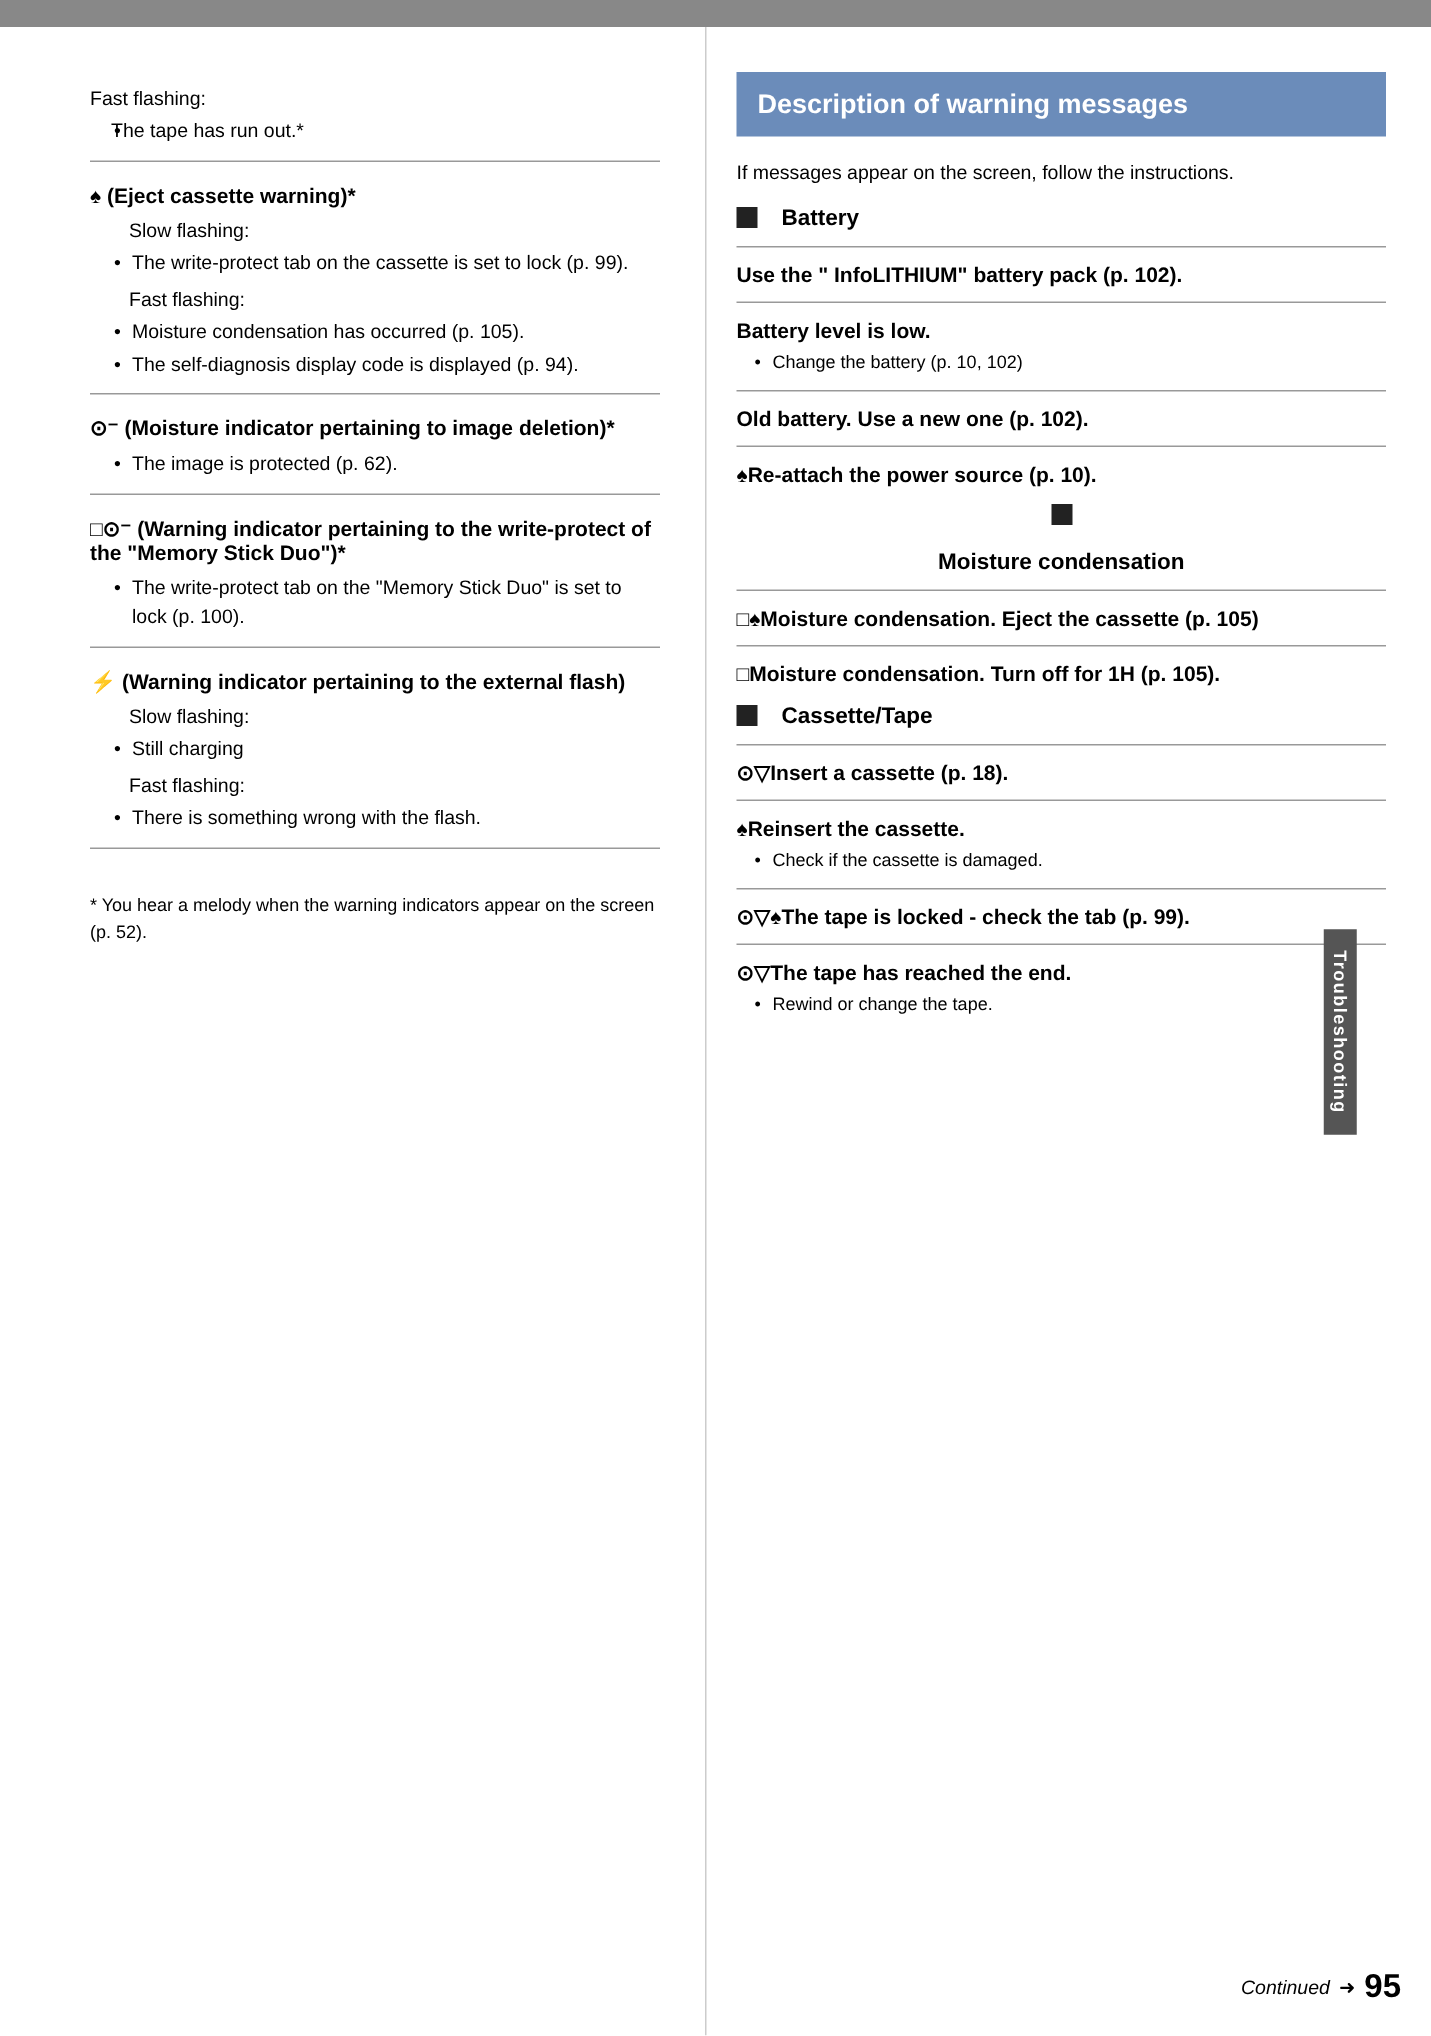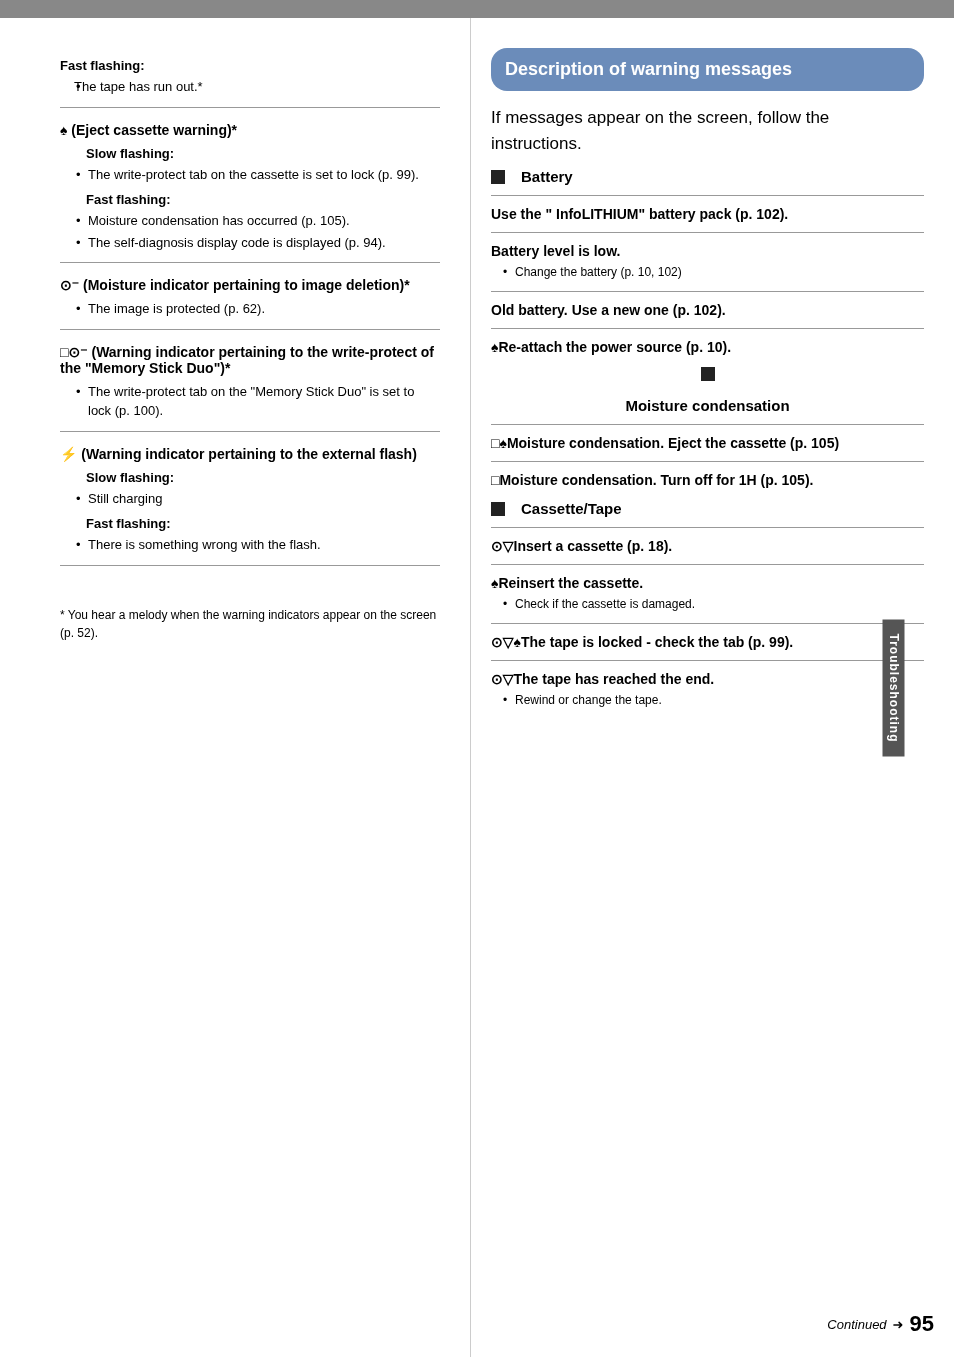--- a/index.html
+++ b/index.html
@@ -39,25 +39,24 @@
     }
 
     .section-title-box {
       background: #6b8cba;
       color: #fff;
       font-size: 18px;
       font-weight: bold;
       padding: 10px 14px;
       margin-bottom: 14px;
       line-height: 1.3;
-      border-radius: 16px;
     }
 
     .intro-text {
-      font-size: 17px;
+      font-size: 13px;
       margin-bottom: 12px;
       line-height: 1.5;
     }
 
     hr {
       border: none;
       border-top: 1px solid #999;
       margin: 10px 0;
     }
 
@@ -93,40 +92,40 @@
     }
 
     .left-main-heading {
       font-size: 14px;
       font-weight: bold;
       margin: 14px 0 6px 0;
     }
 
     .left-sub-heading {
       font-size: 13px;
-      font-weight: bold;
+      font-weight: normal;
       margin: 8px 0 4px 26px;
     }
 
     .left-bullet {
       font-size: 13px;
       line-height: 1.5;
       padding-left: 28px;
       position: relative;
       margin-bottom: 2px;
     }
 
     .left-bullet::before {
       content: "•";
       position: absolute;
       left: 16px;
     }
 
     .footnote-section {
-      margin-top: 36px;
+      margin-top: 24px;
       padding-top: 4px;
       font-size: 12px;
       line-height: 1.5;
     }
 
     .footnote-text {
       font-size: 12px;
       line-height: 1.5;
     }
 

